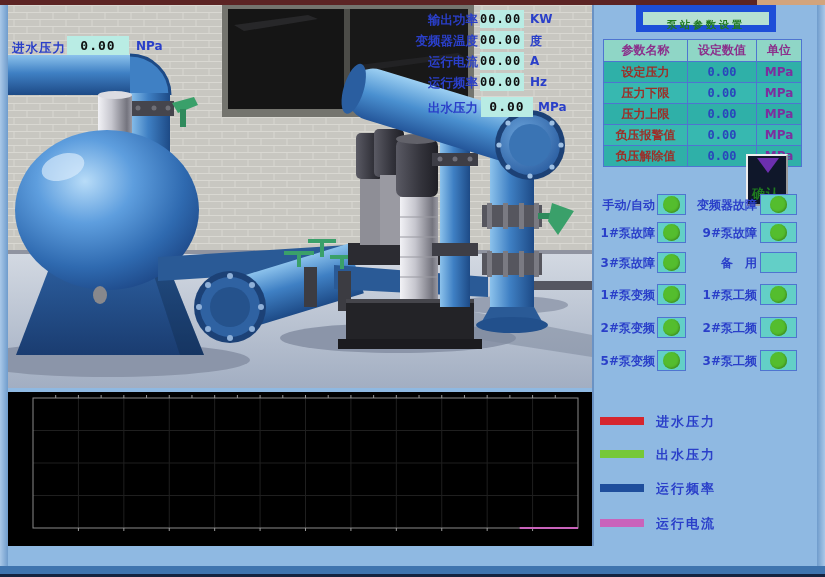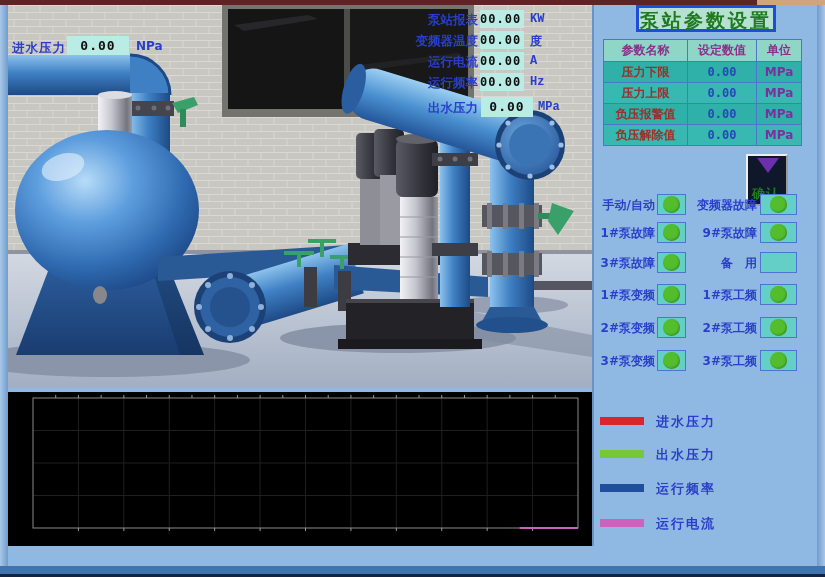--- a/index.html
+++ b/index.html
@@ -25,26 +25,26 @@
   #report-arrow{position:absolute;right:2px;top:2px;width:23px;height:23px;background:#bcc4ee;border:1px solid #8a97d8;box-sizing:border-box;}
   #report-arrow .tri{position:absolute;left:4px;top:3px;width:0;height:0;
     border-top:8px solid transparent;border-bottom:8px solid transparent;border-left:13px solid #6c2fae;}
   
   #inlet-label{left:12px;top:40px;font-size:12.5px;letter-spacing:1px;}
   #inlet-box{left:67px;top:36px;width:62px;height:19px;background:#b9ece4;text-align:center;font-size:13px;line-height:19px;letter-spacing:1px;}
   #inlet-unit{left:136px;top:39px;font-size:12px;}
   
   .ro-label{left:340px;width:138px;text-align:right;font-size:12.5px;white-space:nowrap;}
   .ro-box{left:480px;width:44px;height:18px;background:#b9ece4;text-align:left;font-size:12px;line-height:18px;letter-spacing:1px;}
-  .ro-unit{left:530px;font-size:12px;font-family:Liberation Mono, monospace;}
+  .ro-unit{left:530px;font-size:12px;}
   #out-box{left:481px;top:97px;width:52px;height:20px;background:#b9ece4;text-align:center;font-size:13px;line-height:20px;letter-spacing:1px;}
   
   #divider{left:592px;top:5px;width:2px;height:541px;background:#6a92c4;}
-  #settings-title{left:636px;top:5px;width:140px;height:27px;background:#b5e0d2;border:3px solid #1d4ed8;
-    box-sizing:border-box;text-align:center;font-size:19px;font-weight:bold;color:#1f7a1f;line-height:25px;letter-spacing:3px;}
+  #settings-title{left:636px;top:5px;width:140px;height:27px;background:#b5e0d2;border:7px solid #1d4ed8;
+    box-sizing:border-box;text-align:center;font-size:10px;font-weight:bold;color:#1f7a1f;line-height:25px;letter-spacing:3px;}
   #param-table{left:603px;top:39px;border-collapse:collapse;table-layout:fixed;width:198px;}
   #param-table td{border:1px solid #4f74d0;font-size:12px;font-weight:bold;height:20px;padding:0;text-align:center;overflow:hidden;white-space:nowrap;}
   #param-table tr.hd td{background:#8fd6c6;color:#8b2f8b;height:21px;margin-top:24px;}
   #param-table tr.r td{background:#2fb0a8;}
   #param-table tr.r:nth-child(odd) td{background:#37b8b0;}
   #param-table td.c-name{color:#9c2f28;}
   #param-table td.c-val{color:#2a46bb;font-family:"DejaVu Sans Mono","Liberation Mono",monospace;}
   #param-table td.c-unit{color:#7c2f9e;}
   #confirm-btn{left:746px;top:154px;width:42px;height:52px;background:#0f172a;border:2px outset #eee;box-sizing:border-box;cursor:pointer;}
   #confirm-btn .tri{position:absolute;left:9px;top:2px;width:0;height:0;
@@ -251,21 +251,21 @@
       <circle cx="491" cy="140" r="2.6"></circle>
         <circle cx="500" cy="118" r="2.6"></circle>
     </g>
   </svg>
 
 
   <span class="abs blue-lb" id="inlet-label">进水压力</span>
   <span class="abs num" id="inlet-box">0.00</span>
   <span class="abs blue-lb" id="inlet-unit">NPa</span>
 
-  <span class="abs blue-lb ro-label" style="top:12px">泵站报表</span>
+  <span class="abs blue-lb ro-label" style="top:12px">输出功率</span>
   <span class="abs num ro-box" style="top:10px">00.00</span>
   <span class="abs blue-lb ro-unit" style="top:12px">KW</span>
 
   <span class="abs blue-lb ro-label" style="top:33px">变频器温度</span>
   <span class="abs num ro-box" style="top:31px">00.00</span>
   <span class="abs blue-lb ro-unit" style="top:33px">度</span>
 
   <span class="abs blue-lb ro-label" style="top:54px">运行电流</span>
   <span class="abs num ro-box" style="top:52px">00.00</span>
   <span class="abs blue-lb ro-unit" style="top:54px">A</span>
@@ -288,20 +288,25 @@
         <col style="width:69px">
         <col style="width:45px">
       </colgroup>
     <tbody>
         <tr class="hd">
       <td>参数名称</td>
       <td>设定数值</td>
       <td>单位</td>
     </tr>
     <tr class="r">
+      <td class="c-name">设定压力</td>
+      <td class="c-val">0.00</td>
+      <td class="c-unit">MPa</td>
+    </tr>
+    <tr class="r">
       <td class="c-name">压力下限</td>
       <td class="c-val">0.00</td>
       <td class="c-unit">MPa</td>
     </tr>
     <tr class="r">
       <td class="c-name">压力上限</td>
       <td class="c-val">0.00</td>
       <td class="c-unit">MPa</td>
     </tr>
     <tr class="r">
@@ -364,21 +369,21 @@
     <span class="st-label l1">2#泵变频</span>
     <span class="st-box b1" data-state="on">
         <span class="lamp"></span>
       </span>
     <span class="st-label l2">2#泵工频</span>
     <span class="st-box b2" data-state="on">
         <span class="lamp"></span>
       </span>
   </div>
   <div class="st-row" style="top:350px">
-    <span class="st-label l1">3#泵变频</span>
+    <span class="st-label l1">5#泵变频</span>
     <span class="st-box b1" data-state="on">
         <span class="lamp"></span>
       </span>
     <span class="st-label l2">3#泵工频</span>
     <span class="st-box b2" data-state="on">
         <span class="lamp"></span>
       </span>
   </div>
 
   <div class="abs" id="trend-wrap">

